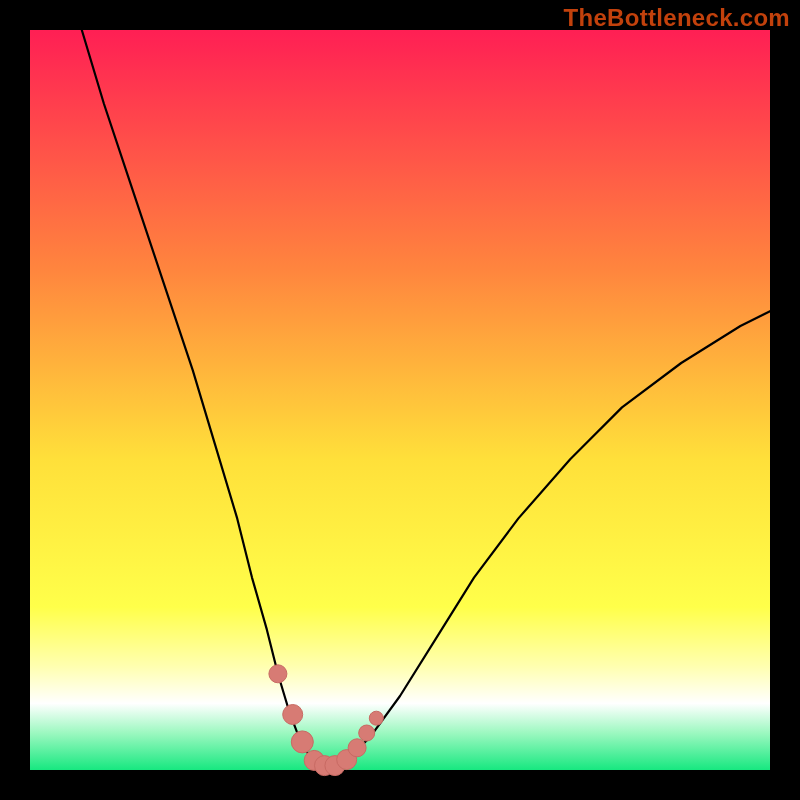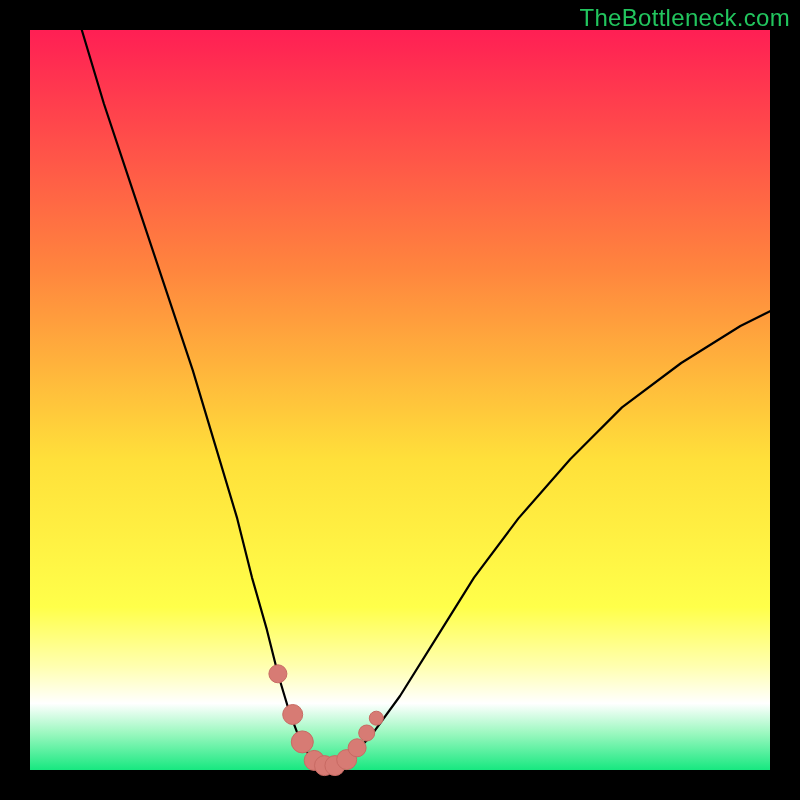--- a/index.html
+++ b/index.html
@@ -15,22 +15,22 @@
     width: 800px;
     height: 800px;
     background: #000;
   }
   .watermark {
     position: absolute;
     top: 4px;
     right: 10px;
     font-family: Arial, Helvetica, sans-serif;
     font-size: 24px;
-    font-weight: 400;
-    color: #22c55e;
+    font-weight: 700;
+    color: #c2410c;
     letter-spacing: 0.3px;
     z-index: 20;
   }
   svg.plot {
     position: absolute;
     left: 0;
     top: 0;
   }
 </style>
 </head>

